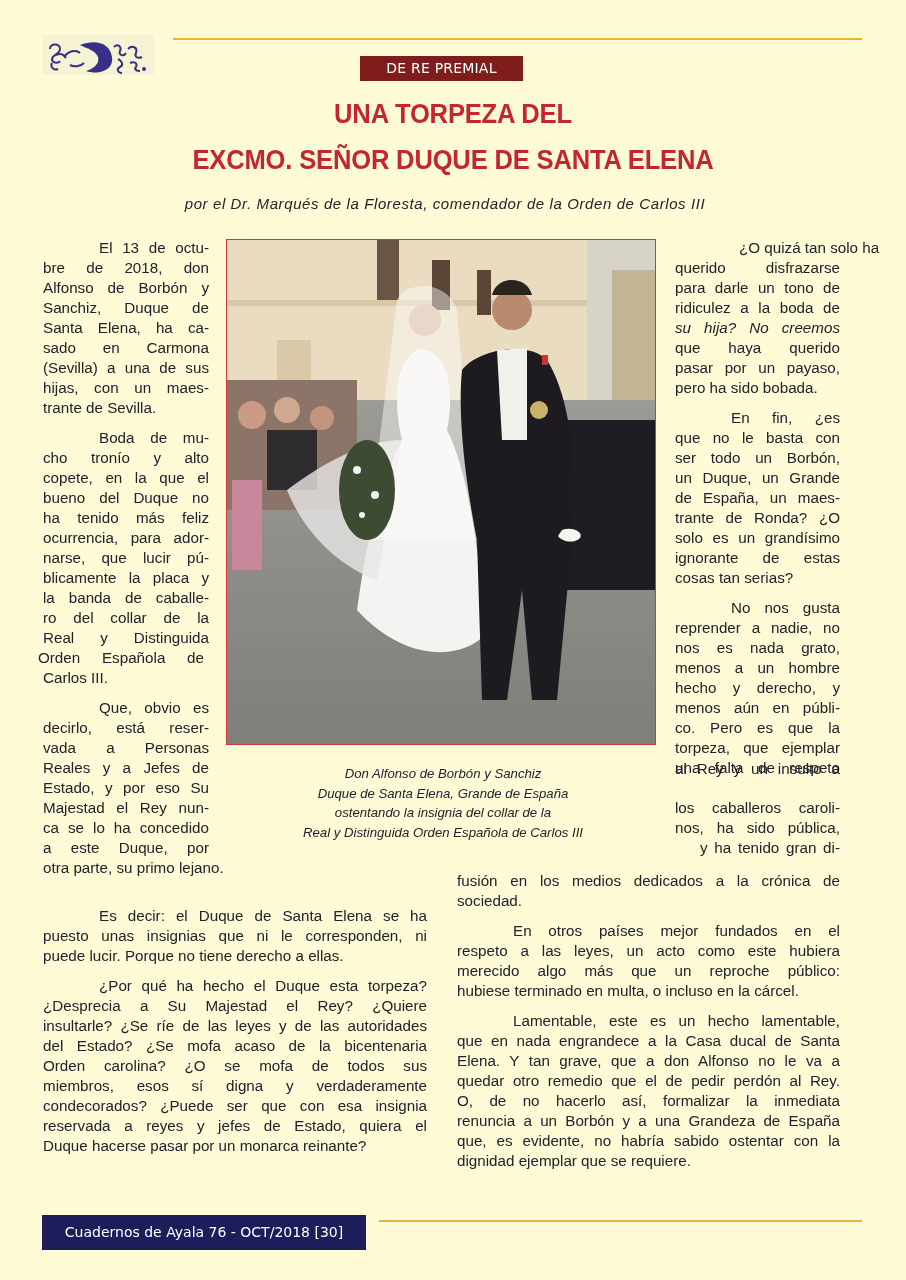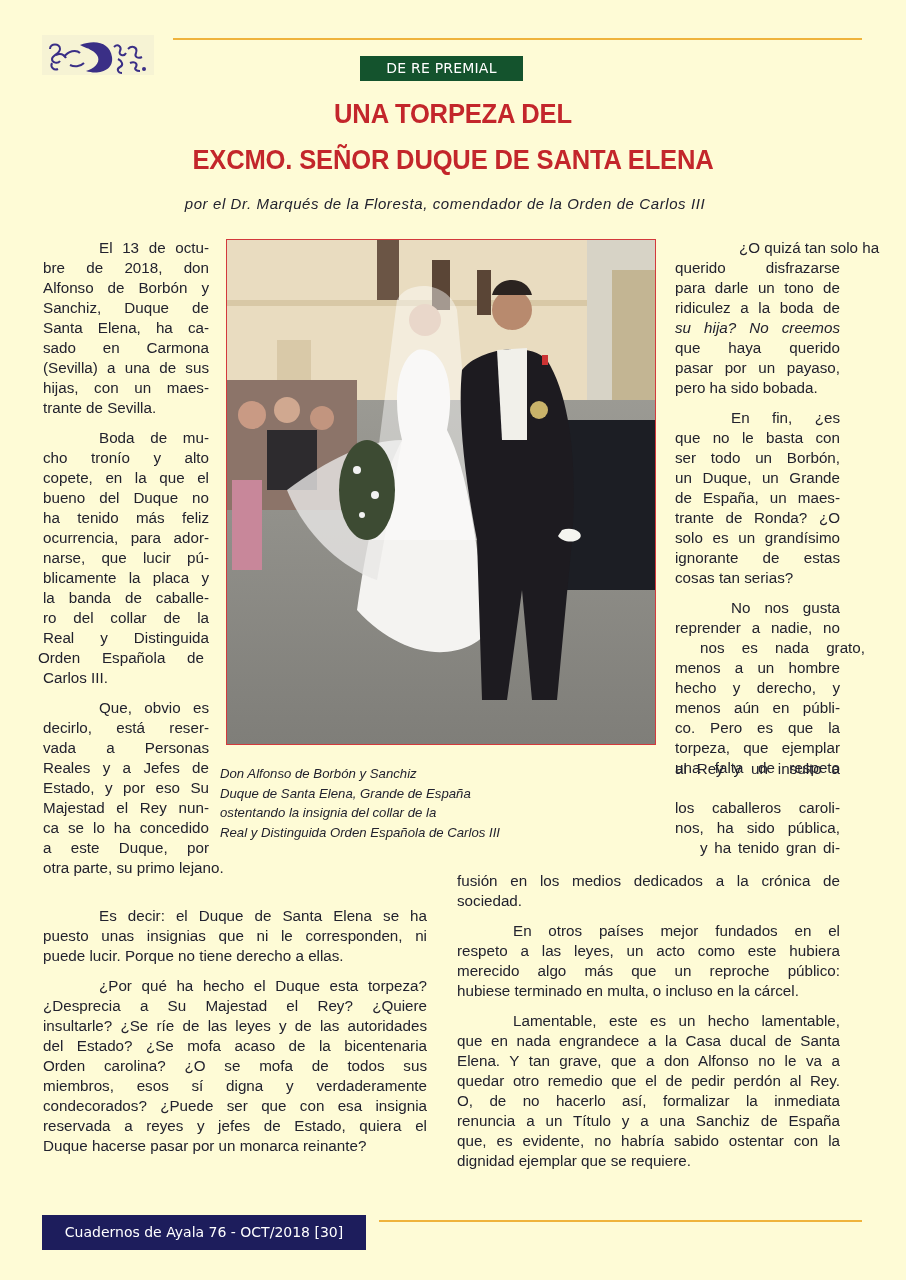--- a/index.html
+++ b/index.html
@@ -1,31 +1,31 @@
 <!DOCTYPE html>
 <html><head>
 <meta charset="utf-8">
 <style>
   html, body { margin:0; padding:0; }
   body { width:906px; height:1280px; background:#fefbd6; position:relative; overflow:hidden;
          font-family:"Liberation Sans", sans-serif; color:#22222e; }
   .rule { position:absolute; height:2px; background:#efb33c; }
   .logo { position:absolute; left:42px; top:35px; width:112px; height:40px; }
-  .badge { position:absolute; left:360px; top:56px; width:163px; height:25px; background:#14532d; color:#fff;
+  .badge { position:absolute; left:360px; top:56px; width:163px; height:25px; background:#7f1d1d; color:#fff;
            font-family:"DejaVu Sans", sans-serif; font-size:14px; line-height:25px; text-align:center; letter-spacing:0.2px; }
   .title { position:absolute; left:0; width:906px; text-align:center; color:#c3262b; font-weight:bold;
            font-family:"Liberation Sans", sans-serif; font-size:27.5px; letter-spacing:-0.2px; transform:scaleX(0.93); }
   .byline { position:absolute; left:0; width:890px; text-align:center; font-style:italic; font-size:15px;
             letter-spacing:0.6px; color:#22222e; }
   .line { position:absolute; font-size:15.2px; line-height:20px; height:20px; white-space:nowrap;
           text-align:justify; text-align-last:justify; }
   .line.last { text-align-last:left; }
   .photo { position:absolute; left:226px; top:239px; width:428px; height:504px; border:1.5px solid #d3393c;
            overflow:hidden; background:#9a9a94; }
-  .caption { position:absolute; left:220px; width:446px; font-style:italic; font-size:13.2px;
+  .caption { position:absolute; left:220px; width:446px; text-align:center; font-style:italic; font-size:13.2px;
              line-height:19.5px; color:#22222e; }
   .footer-badge { position:absolute; left:42px; top:1215px; width:324px; height:35px; background:#1d1d5c; color:#fff;
                   font-family:"DejaVu Sans", sans-serif; font-size:14px; line-height:35px; text-align:center; }
 </style>
 </head>
 <body>
 
 <svg class="logo" viewBox="0 0 112 40">
   <rect x="0" y="0" width="112" height="40" fill="#f6f3d4"></rect>
   <path d="M8 14 c0-6 10-6 10 0 c0 5-8 6-8 10 c0 4 6 5 8 2 M14 20 c4-2 8-1 10 3 M10 28 c-2 4 2 8 6 6" stroke="#3a2f86" stroke-width="2" fill="none"></path>
@@ -153,21 +153,21 @@
     <div class="line" style="left: 675px; width: 165px; top: 428px;">que no le basta con</div>
     <div class="line" style="left: 675px; width: 165px; top: 448px;">ser todo un Borbón,</div>
     <div class="line" style="left: 675px; width: 165px; top: 468px;">un Duque, un Grande</div>
     <div class="line" style="left: 675px; width: 165px; top: 488px;">de España, un maes-</div>
     <div class="line" style="left: 675px; width: 165px; top: 508px;">trante de Ronda? ¿O</div>
     <div class="line" style="left: 675px; width: 165px; top: 528px;">solo es un grandísimo</div>
     <div class="line" style="left: 675px; width: 165px; top: 548px;">ignorante de estas</div>
     <div class="line last" style="left: 675px; width: 165px; top: 568px;">cosas tan serias?</div>
     <div class="line" style="left: 731px; width: 109px; top: 598px;">No nos gusta</div>
     <div class="line" style="left: 675px; width: 165px; top: 618px;">reprender a nadie, no</div>
-    <div class="line" style="left: 675px; width: 165px; top: 638px; margin-left: 25px;">nos es nada grato,</div>
+    <div class="line" style="left: 675px; width: 165px; top: 638px;">nos es nada grato,</div>
     <div class="line" style="left: 675px; width: 165px; top: 658px;">menos a un hombre</div>
     <div class="line" style="left: 675px; width: 165px; top: 678px;">hecho y derecho, y</div>
     <div class="line" style="left: 675px; width: 165px; top: 698px;">menos aún en públi-</div>
     <div class="line" style="left: 675px; width: 165px; top: 718px;">co. Pero es que la</div>
     <div class="line" style="left: 675px; width: 165px; top: 738px;">torpeza, que ejemplar</div>
     <div class="line" style="left: 675px; width: 165px; top: 758px;">una falta de respeto</div>
     <div class="line" style="left: 675px; width: 165px; top: 750px; margin-top: 9px;">al Rey y un insulto a</div>
     <div class="line" style="left: 675px; width: 165px; top: 798px;">los caballeros caroli-</div>
     <div class="line" style="left: 675px; width: 165px; top: 818px;">nos, ha sido pública,</div>
     <div class="line" style="left: 700px; width: 140px; top: 838px;">y ha tenido gran di-</div>
@@ -175,19 +175,19 @@
     <div class="line last" style="left: 457px; width: 383px; top: 891px;">sociedad.</div>
     <div class="line" style="left: 513px; width: 327px; top: 921px;">En otros países mejor fundados en el</div>
     <div class="line" style="left: 457px; width: 383px; top: 941px;">respeto a las leyes, un acto como este hubiera</div>
     <div class="line" style="left: 457px; width: 383px; top: 961px;">merecido algo más que un reproche público:</div>
     <div class="line last" style="left: 457px; width: 383px; top: 981px;">hubiese terminado en multa, o incluso en la cárcel.</div>
     <div class="line" style="left: 513px; width: 327px; top: 1011px;">Lamentable, este es un hecho lamentable,</div>
     <div class="line" style="left: 457px; width: 383px; top: 1031px;">que en nada engrandece a la Casa ducal de Santa</div>
     <div class="line" style="left: 457px; width: 383px; top: 1051px;">Elena. Y tan grave, que a don Alfonso no le va a</div>
     <div class="line" style="left: 457px; width: 383px; top: 1071px;">quedar otro remedio que el de pedir perdón al Rey.</div>
     <div class="line" style="left: 457px; width: 383px; top: 1091px;">O, de no hacerlo así, formalizar la inmediata</div>
-    <div class="line" style="left: 457px; width: 383px; top: 1111px;">renuncia a un Título y a una Sanchiz de España</div>
+    <div class="line" style="left: 457px; width: 383px; top: 1111px;">renuncia a un Borbón y a una Grandeza de España</div>
     <div class="line" style="left: 457px; width: 383px; top: 1131px;">que, es evidente, no habría sabido ostentar con la</div>
     <div class="line last" style="left: 457px; width: 383px; top: 1151px;">dignidad ejemplar que se requiere.</div>
   </div>
 
 <div class="footer-badge">Cuadernos de Ayala 76 - OCT/2018  [30]</div>
 <div class="rule" style="left:379px; top:1220px; width:483px;"></div>
 
 </body></html>

